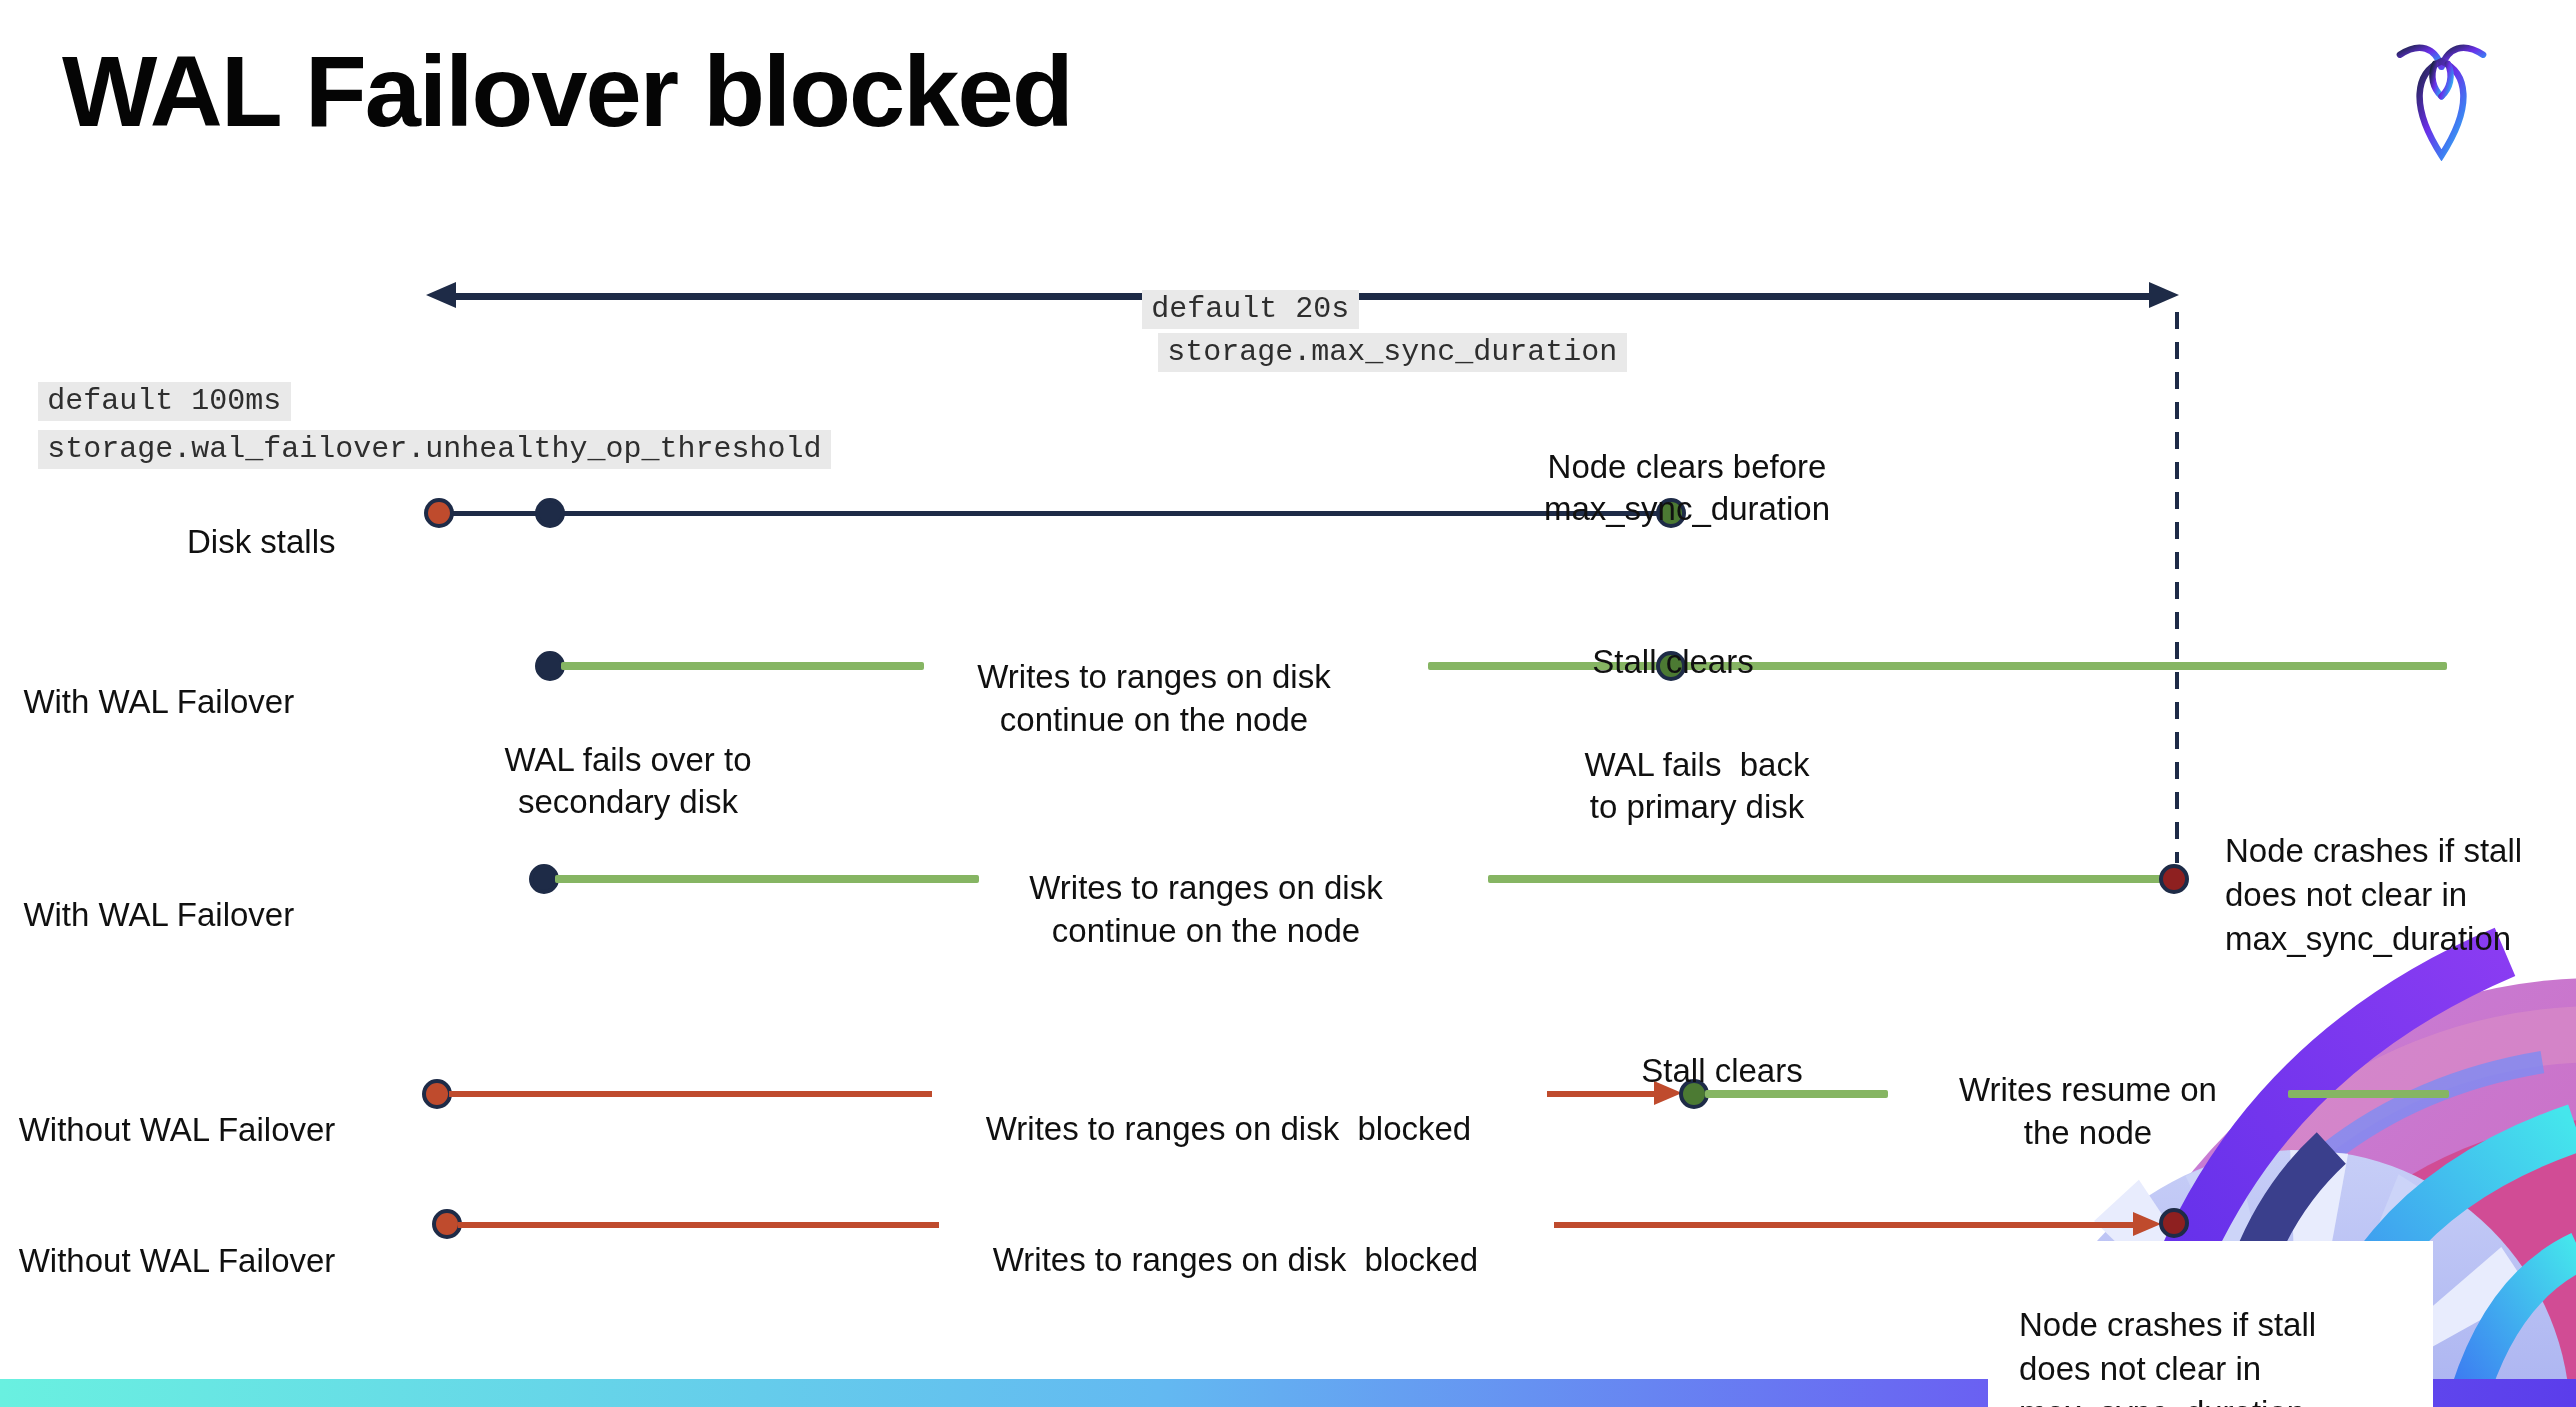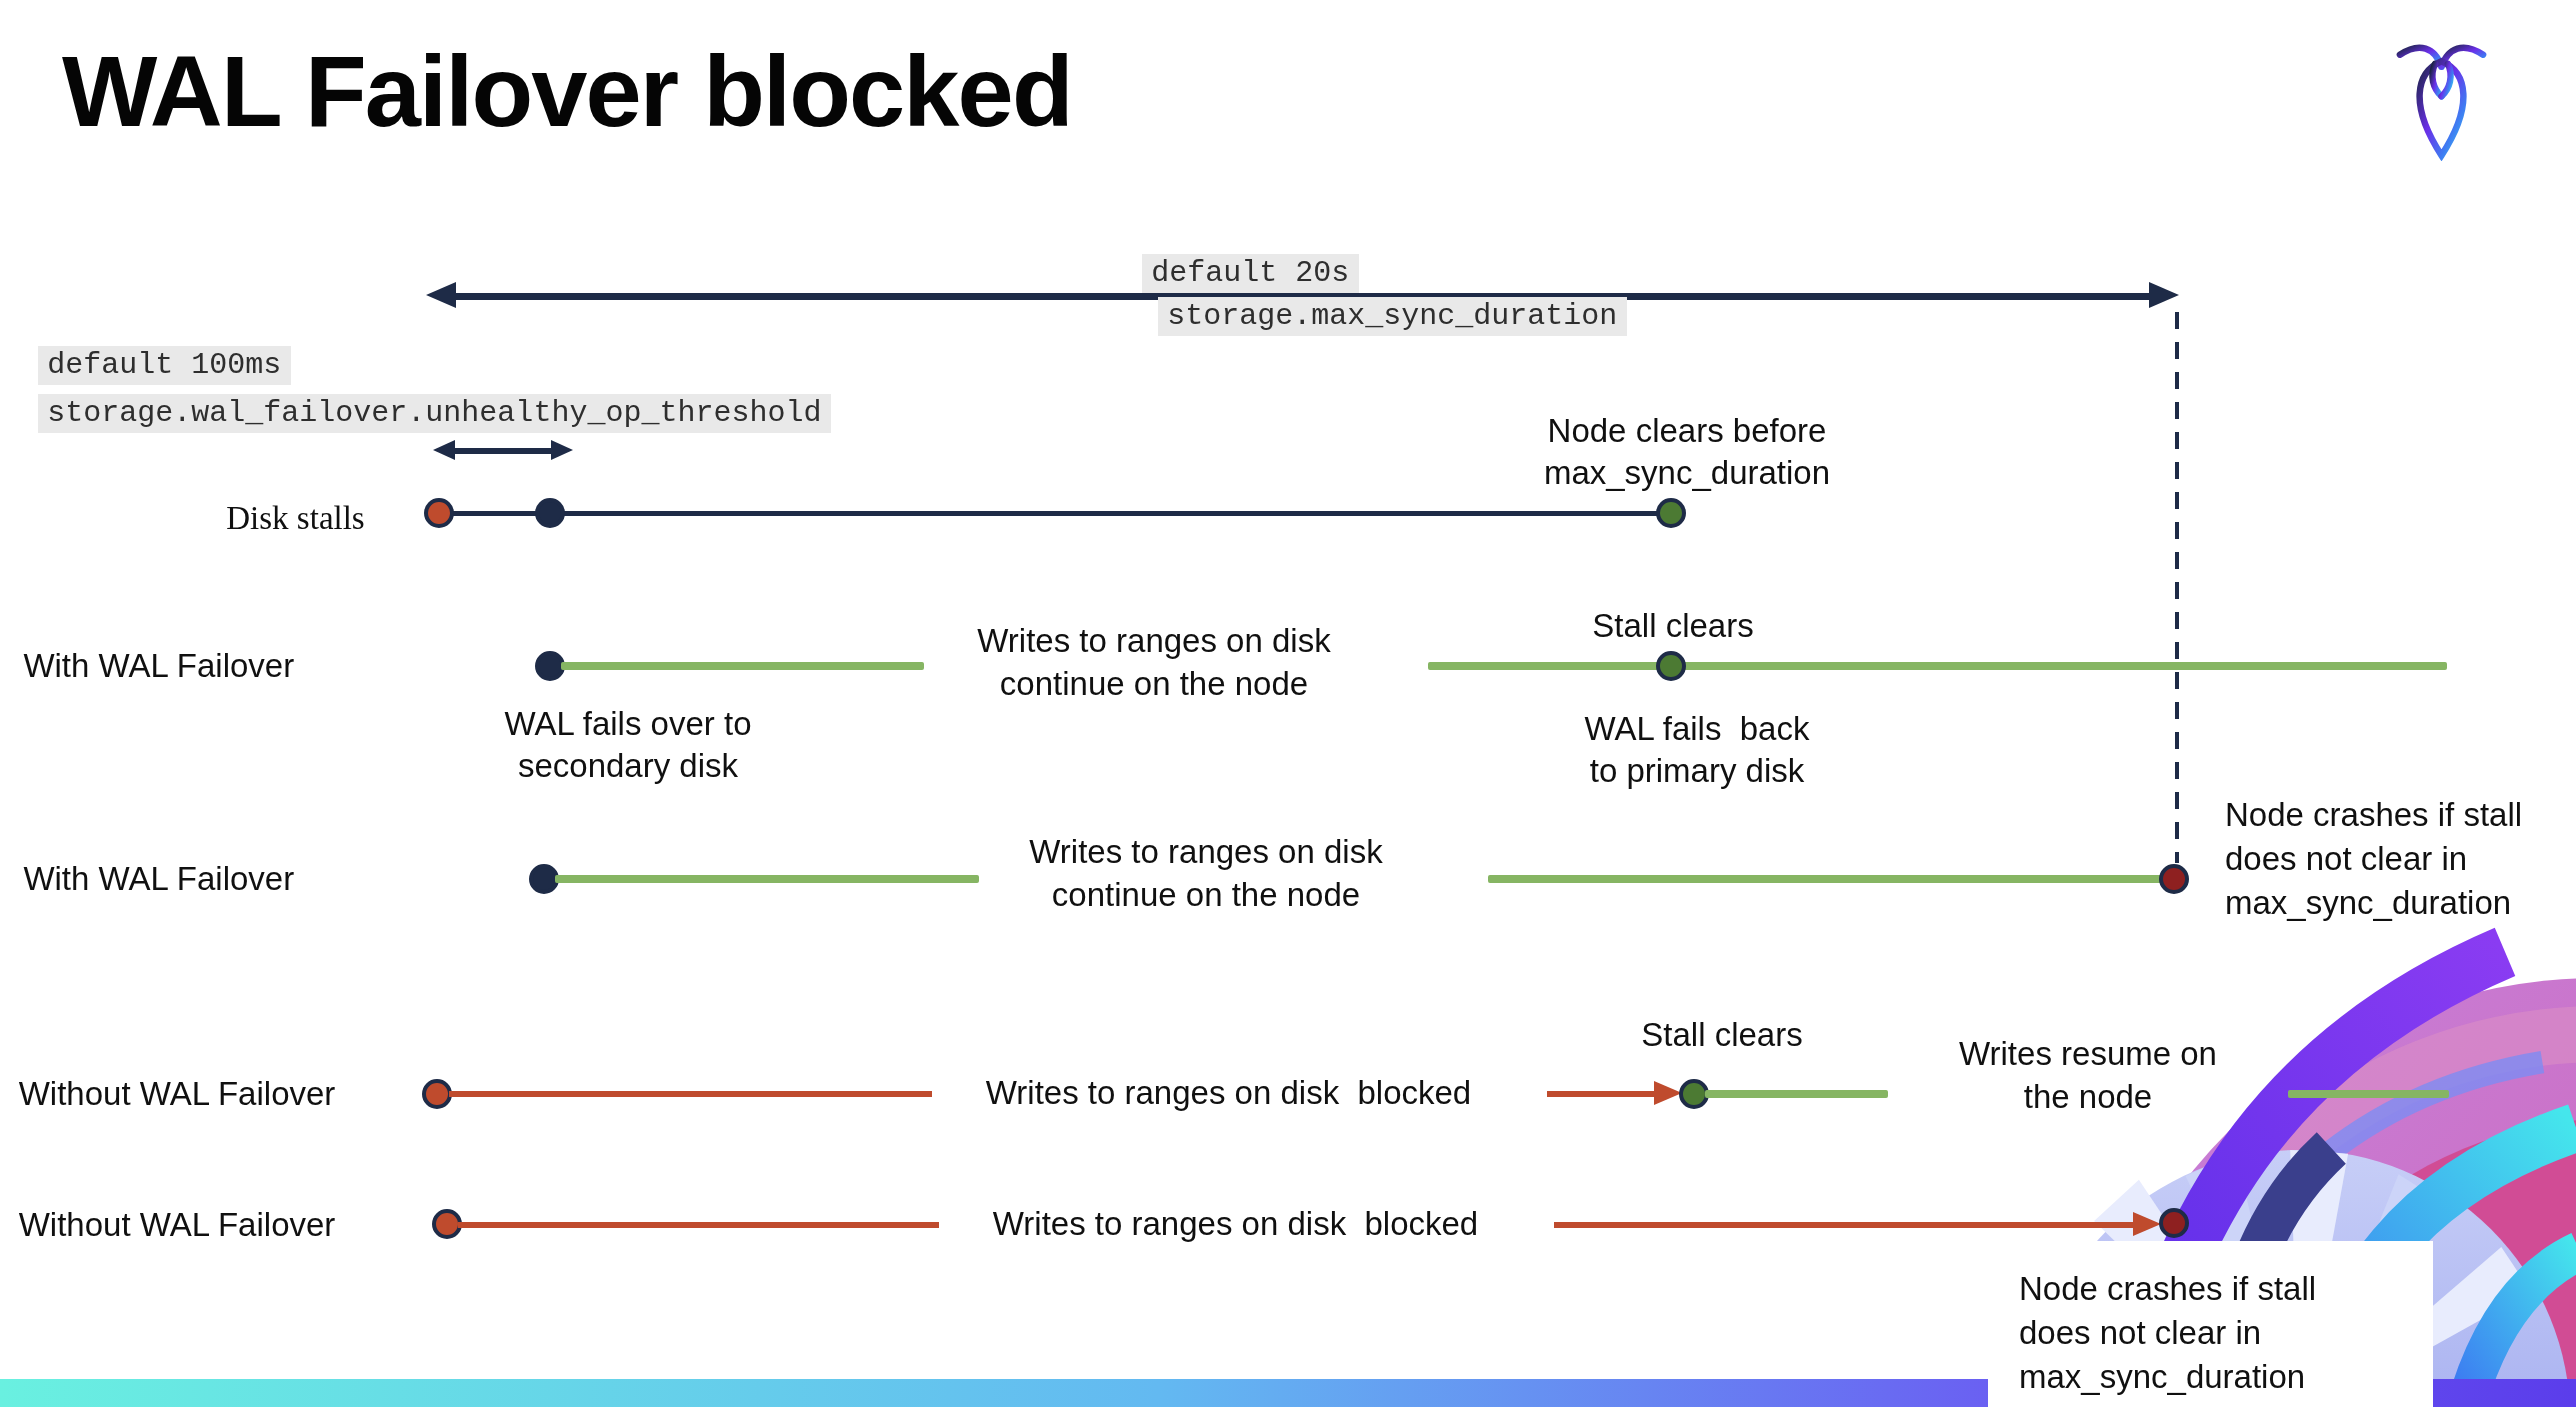--- a/index.html
+++ b/index.html
@@ -34,21 +34,21 @@
   .ah.navy-right.sm{border-top-width:10.3px;border-bottom-width:10.3px;border-left-width:22.4px;}
   .ah.red-right{border-top:12px solid transparent;border-bottom:12px solid transparent;
                 border-left:28px solid var(--red_orange,#bf4b2d);}
   .dashed-v{position:absolute;width:3.7px;
             background:repeating-linear-gradient(180deg,var(--navy,#1e2b47) 0 17px,transparent 17px 30px);}
   .bottom-bar{position:absolute;left:0;top:1379px;width:2576px;height:29px;z-index:8;
               background:linear-gradient(90deg,var(--bar_cyan,#69f0e0),var(--bar_blue,#63b9f1) 45%,
                           var(--bar_violet,#6a5ef2) 78%,var(--bar_purple,#5b3deb));}
   .white-box{position:absolute;left:1988px;top:1241px;width:445px;height:166px;background:#fff;z-index:20;}
   .z30{z-index:30;}
-  .z35{z-index:35;}
+  .z35{z-index:35;margin-top:36px;}
   .artwork{position:absolute;left:1982px;top:903px;width:594px;height:505px;z-index:5;}
   .logo{position:absolute;left:2395px;top:39px;width:93px;height:122px;}
 </style>
 </head>
 <body>
 
 <div class="title">WAL Failover blocked</div>
 
 <svg class="logo" viewBox="0 0 100 132">
   <defs>
@@ -116,21 +116,21 @@
 <div class="mono-line z35" style="left:1142px;top:254px;">default 20s</div>
 <div class="mono-line z35" style="left:1158px;top:297px;text-align:center;">storage.max_sync_duration</div>
 <div class="dashed-v z30" style="left:2175px;top:312px;height:551px;"></div>
 
 <div class="mono-line z35" style="left:38px;top:346px;">default 100ms</div>
 <div class="mono-line z35" style="left:38px;top:394px;">storage.wal_failover.unhealthy_op_threshold</div>
 <div class="hline navy-line z30" style="left:451px;top:448px;width:105px;height:5.6px;"></div>
 <div class="ah navy-left sm z30" style="left:433px;top:440px;"></div>
 <div class="ah navy-right sm z30" style="left:551px;top:440px;"></div>
 
-<div class="rowlabel z35" style="left:187px;top:498px;width:217px;text-align:center;font-family:Liberation Serif, serif;">Disk stalls</div>
+<div class="rowlabel z35" style="left:187px;top:485px;width:217px;text-align:left;">Disk stalls</div>
 <div class="hline navy-line z30" style="left:439px;top:511px;width:1232px;height:4.7px;"></div>
 <div class="dot red z30" style="left:424px;top:498px;"></div>
 <div class="dot navy z30" style="left:535px;top:498px;"></div>
 <div class="dot green z30" style="left:1656px;top:498px;"></div>
 <div class="note center lh45 z35" style="left:1472px;top:410px;width:430px;">Node clears before
 max_sync_duration</div>
 
 <div class="rowlabel z35" style="left:23.4px;top:645px;">With WAL Failover</div>
 <div class="dot navy z30" style="left:535px;top:651px;"></div>
 <div class="hline green-line z30" style="left:561px;top:662px;width:363px;"></div>

